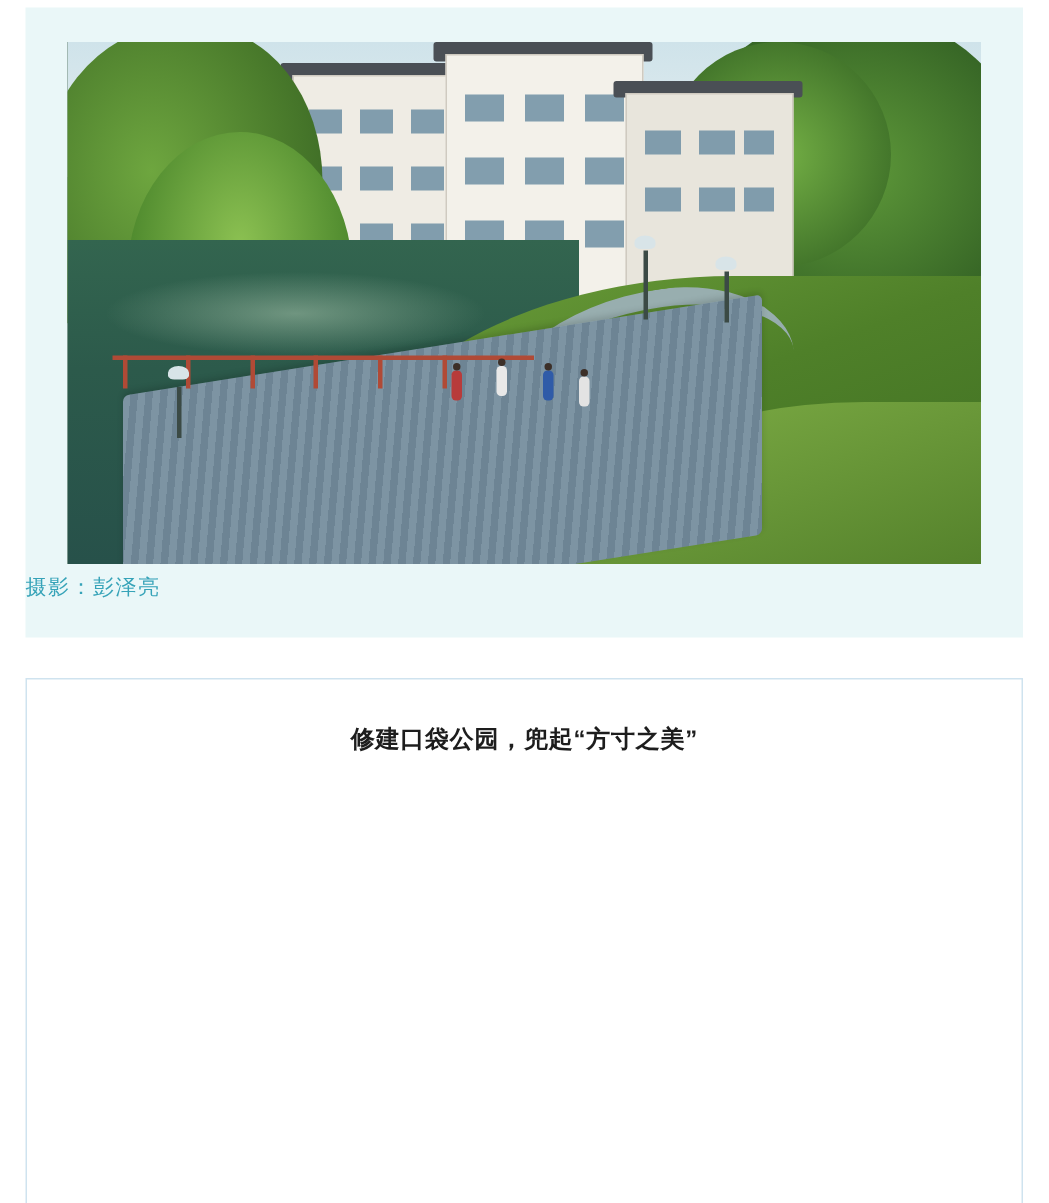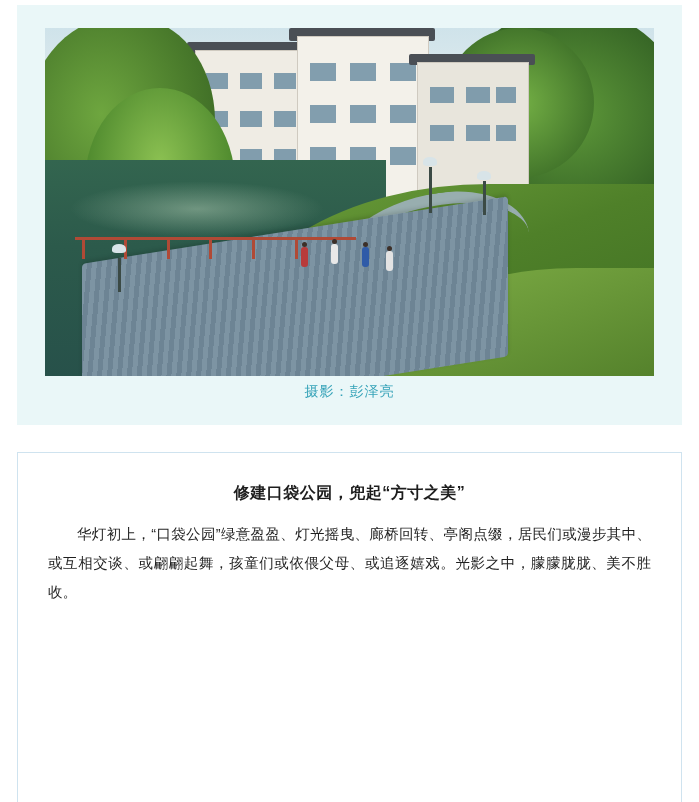--- a/index.html
+++ b/index.html
@@ -200,21 +200,20 @@
     width: 5px; height: 5px;
     border-radius: 50%;
     background: #3c2f28;
   }
 
   .caption {
     position: absolute;
     left: 0;
     right: 0;
     top: 378px;
-    text-align: center;
     font-size: 14px;
     color: #36a3b8;
     letter-spacing: 1px;
   }
 
   
   .text-card {
     position: absolute;
     left: 17px;
     top: 452px;
@@ -326,16 +325,15 @@
         <div class="person" style="left:47%;top:62%;background:#e8e8e8;"></div>
         <div class="person" style="left:52%;top:63%;background:#2f5ba8;"></div>
         <div class="person" style="left:56%;top:64%;background:#e3e3e3;"></div>
       </div>
     </div>
     <div class="caption">摄影：彭泽亮</div>
   </div>
 
   <div class="text-card">
     <div class="article-title">修建口袋公园，兜起“方寸之美”</div>
-    <p class="para">华灯初上，“口袋公园”绿意盈盈、灯光摇曳、廊桥回转、亭阁点缀，居民们或漫步其中、或互相交谈、或翩翩起舞，孩童们或依偎父母、或追逐嬉戏。光影之中，朦朦胧胧、美不胜收。</p>
   </div>
 
 </div>
 
 </body></html>

